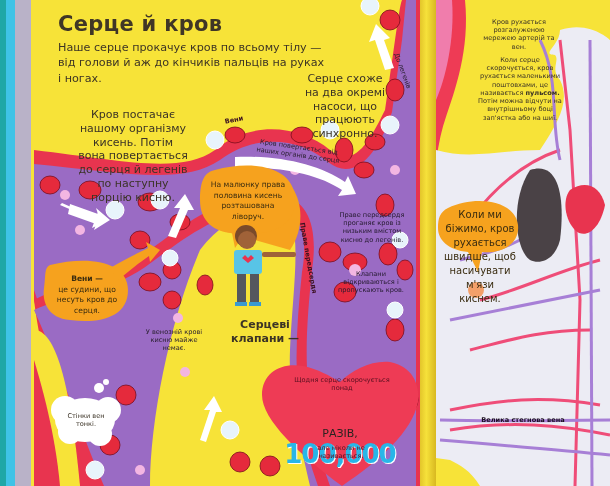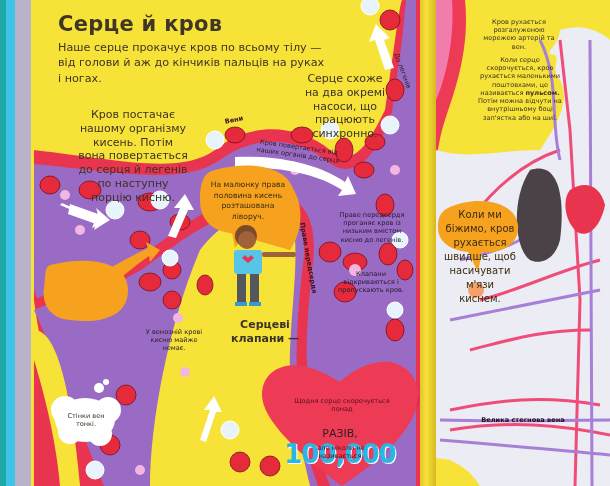--- a/index.html
+++ b/index.html
@@ -186,30 +186,34 @@
   <div class="rot bold xs" style="left:224px;top:118px;transform:rotate(-12deg);color:#3a1020;">Вени</div>
   <div class="rot xs" style="left:255px;top:137px;width:90px;white-space:normal;text-align:center;transform:rotate(8deg);color:#2a2030;">Кров повертається від наших органів до серця</div>
   <div class="rot xs" style="left:400px;top:52px;transform:rotate(70deg);color:#2a2030;">До легенів</div>
 
   <div class="bubble-text" style="left:205px;top:180px;width:86px;">На малюнку права половина кисень розташована ліворуч.</div>
 
   <div class="rot bold xs" style="left:306px;top:222px;transform:rotate(80deg);color:#3a1020;">Праве передсердя</div>
   <div class="t xs" style="left:334px;top:188px;width:76px;color:#241a2e;margin-top:23px;">Праве передсердя проганяє кров із низьким вмістом кисню до легенів.</div>
   <div class="t xs" style="left:338px;top:270px;width:66px;color:#241a2e;">Клапани відкриваються і пропускають кров.</div>
 
+  <div class="bubble-text" style="left:48px;top:274px;width:78px;">
+    <div class="bold">Вени —</div>
+    <div>це судини, що несуть кров до серця.</div>
+  </div>
 
   <div class="t xs" style="left:140px;top:328px;width:68px;color:#2a2030;">У венозній крові кисню майже немає.</div>
 
   <div class="t sm" style="left:222px;top:318px;width:86px;">
     <div class="bold">Серцеві клапани —</div>
   </div>
 
   <div class="t xs" style="left:62px;top:412px;width:48px;">Стінки вен тонкі.</div>
 
-  <div class="t xs" style="left:292px;top:397px;width:100px;color:#5a1020;">Щодня серце скорочується понад</div>
+  <div class="t xs" style="left:292px;top:376px;width:100px;color:#5a1020;">Щодня серце скорочується понад</div>
   <div class="heart-num">100,000</div>
   <div class="heart-raz">РАЗІВ,</div>
   <div class="t xs" style="left:298px;top:444px;width:86px;color:#5a1020;">але ніколи не називається.</div>
 
   <div class="t xs" style="left:478px;top:18px;width:82px;">Кров рухається розгалуженою мережею артерій та вен.</div>
   <div class="t xs" style="left:476px;top:56px;width:88px;">
     <span>Коли серце скорочується, кров рухається маленькими поштовхами, це називається</span>
     <span class="bold">пульсом.</span>
     <span>Потім можна відчути на внутрішньому боці зап'ястка або на шиї.</span>
   </div>

